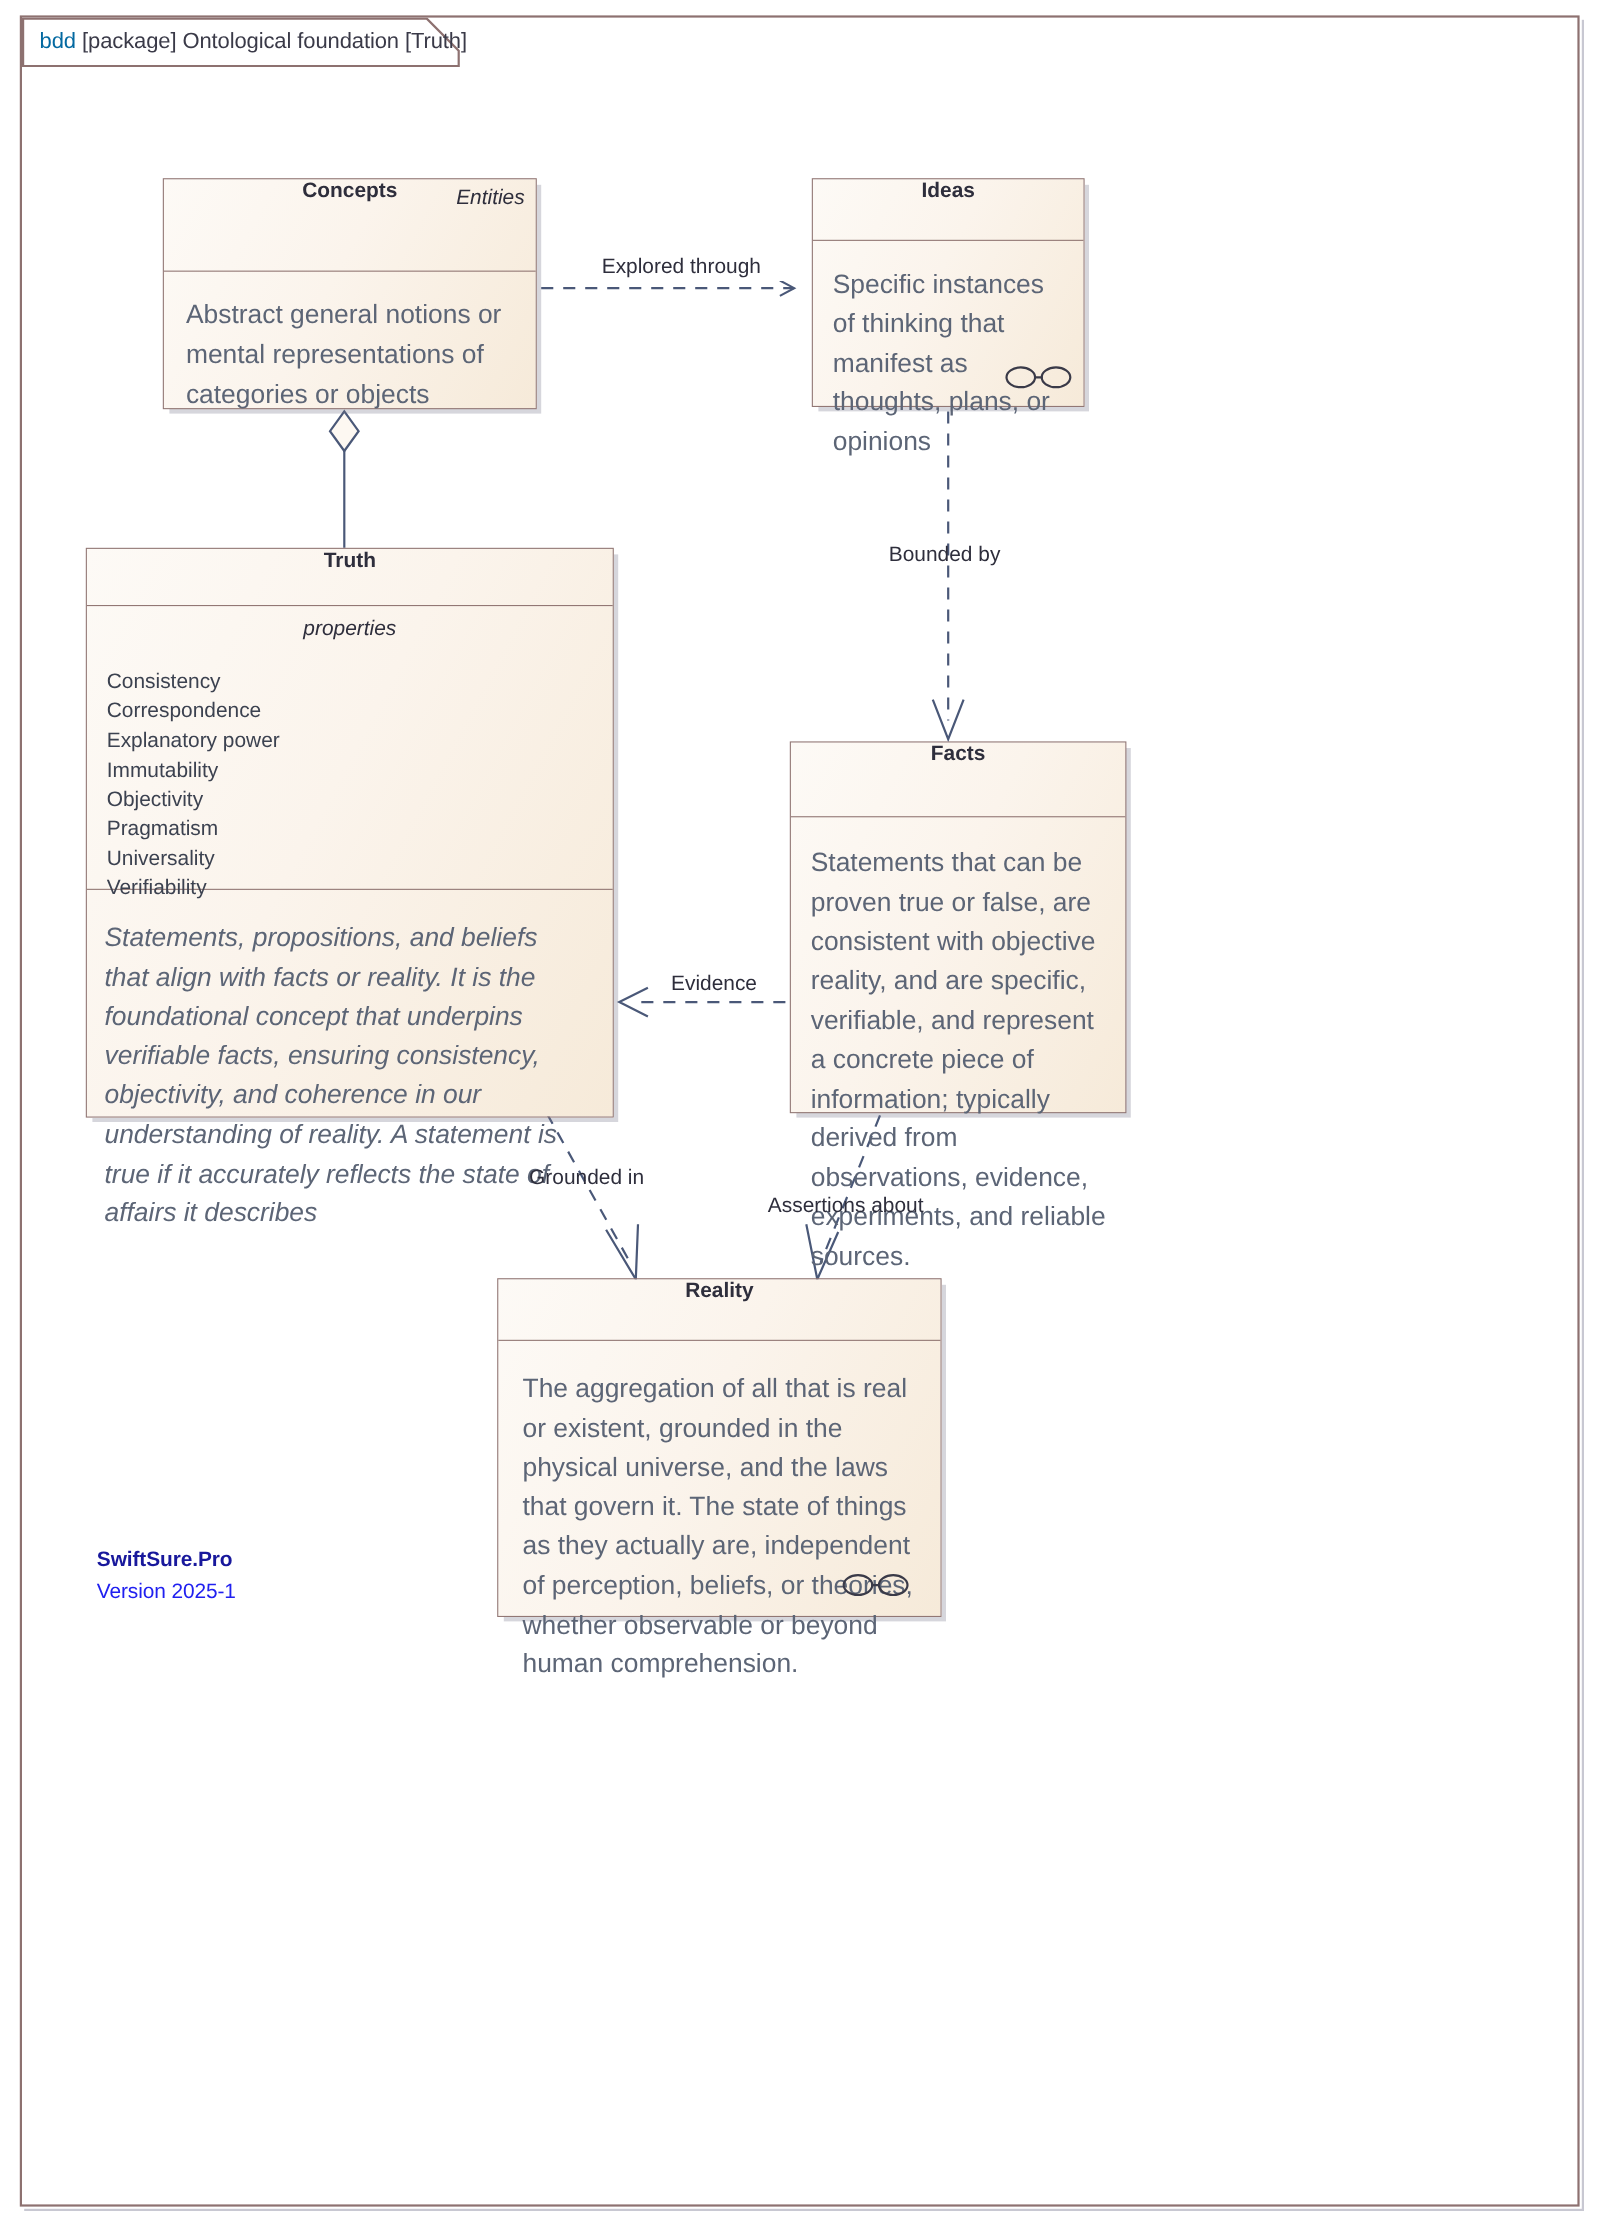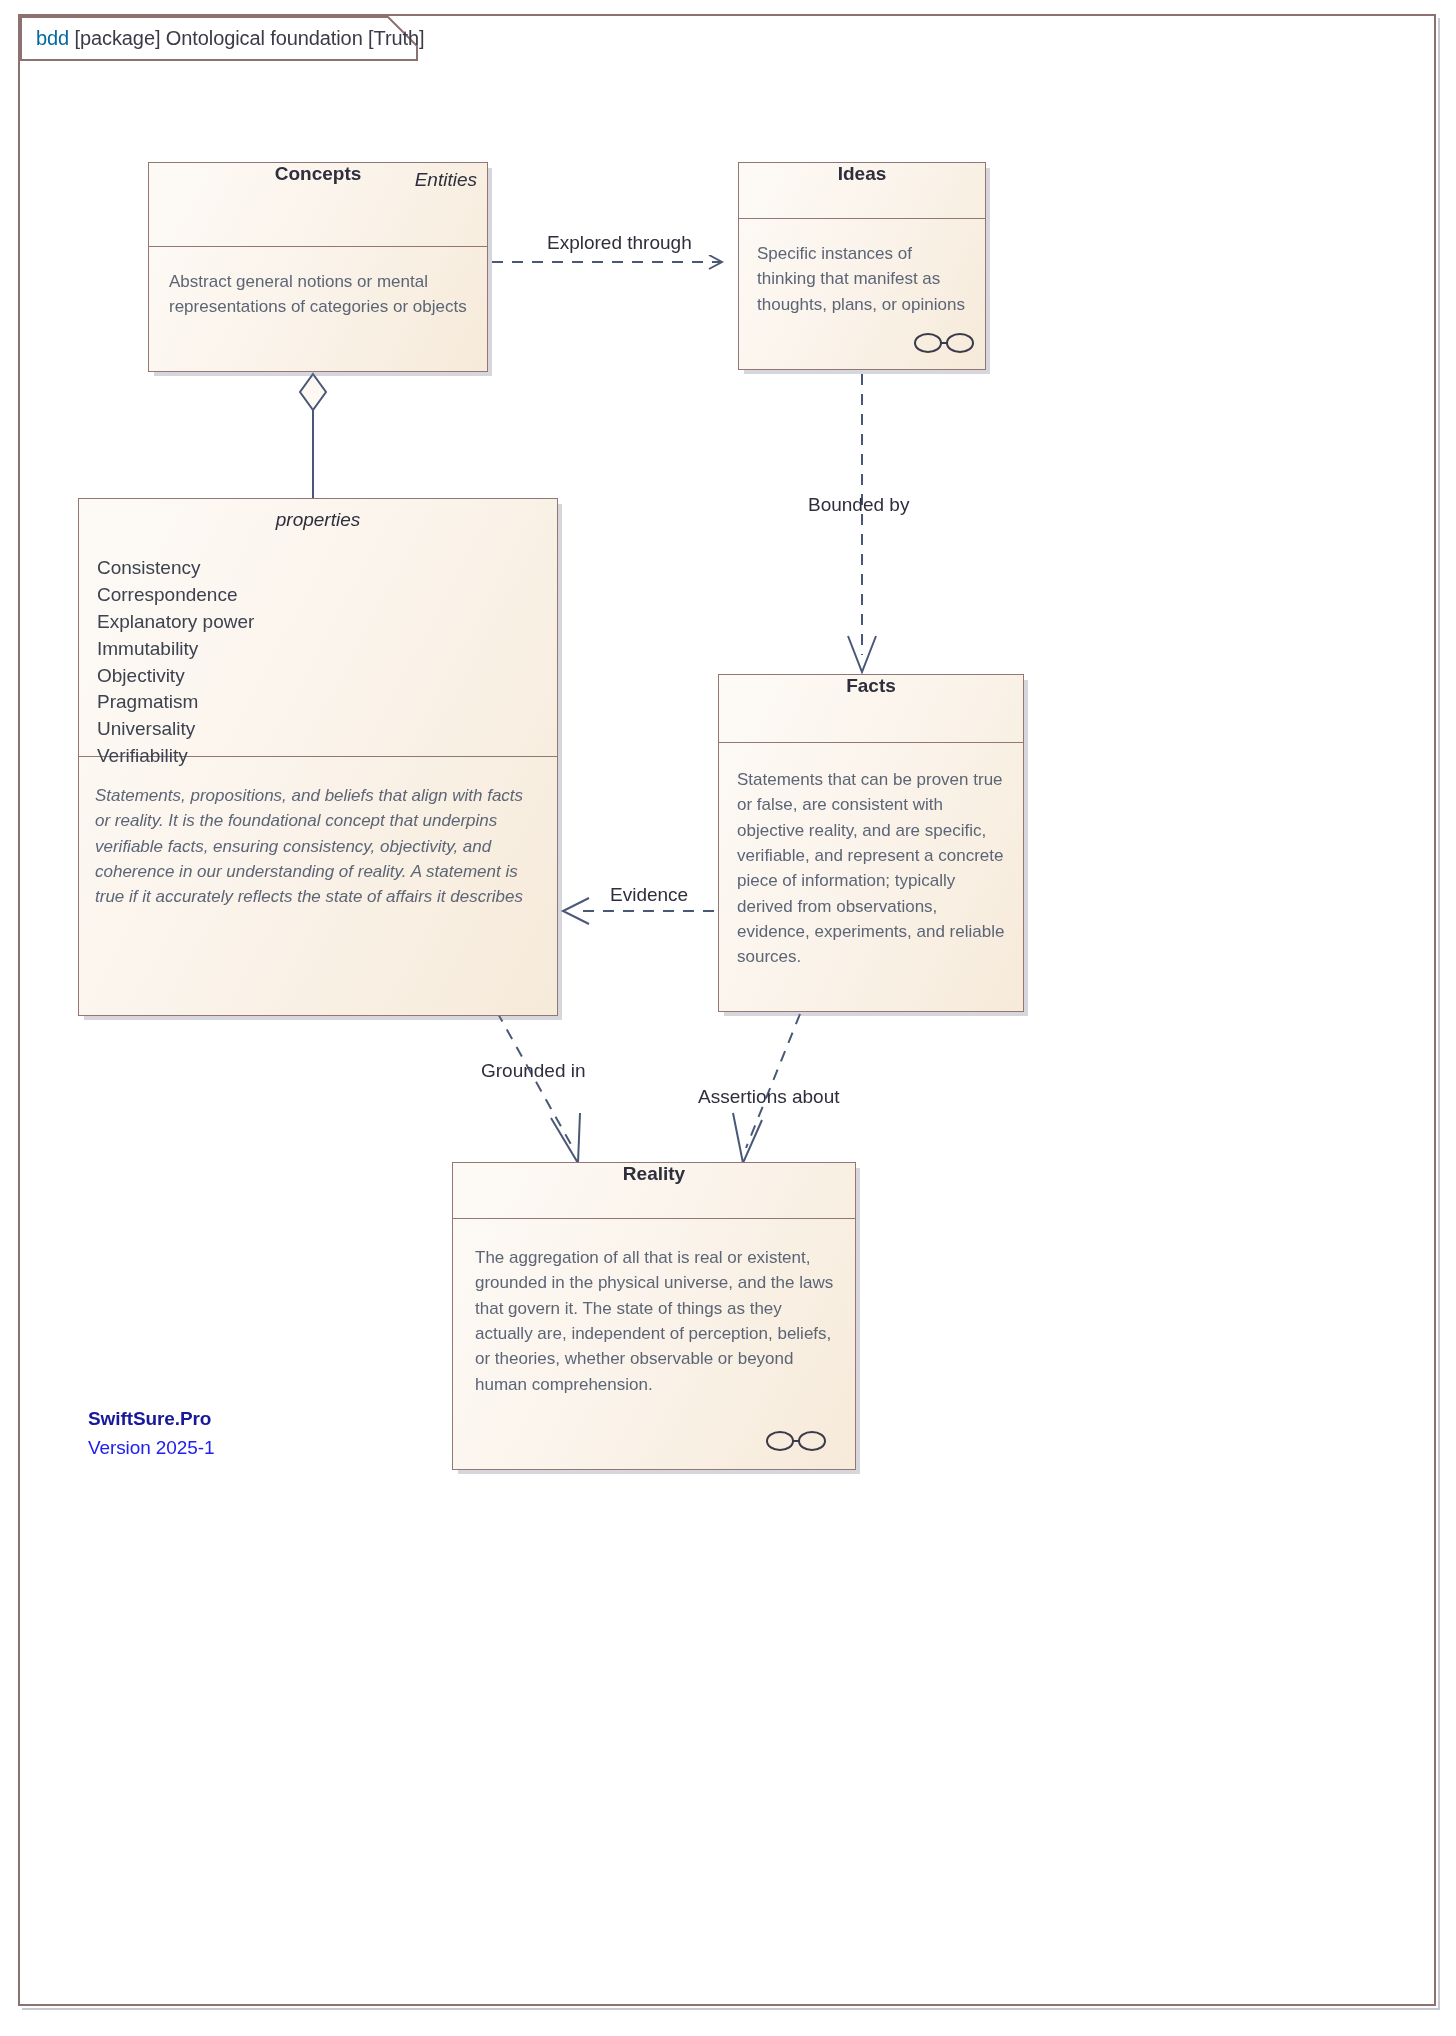--- a/index.html
+++ b/index.html
@@ -57,21 +57,21 @@
   .node .title{
     font-size:19px;font-weight:bold;color:#2e2e3c;
     text-align:center;
   }
   .stereo{
     position:absolute;right:10px;top:6px;
     font-size:19px;font-style:italic;color:#2e2e3c;
   }
   .body-cmp{position:relative;box-sizing:border-box;}
   .desc{
-    font-size:17px;line-height:1.49;color:#5c6576;
+    font-size:24px;line-height:1.49;color:#5c6576;
   }
   .prop-head{
     font-size:19px;font-style:italic;color:#2e2e3c;
     text-align:center;
   }
   .prop-list{font-size:19px;line-height:1.415;color:#3c4250;}
 
   
   #node-concepts{left:148px;top:162px;width:340px;height:210px;}
   #node-concepts .title-cmp{height:84px;}
@@ -189,20 +189,23 @@
     <div class="desc">Specific instances of thinking that manifest as thoughts, plans, or opinions</div>
   </div>
   <svg class="link-icon" style="right:10px;bottom:12px;" width="62" height="28" viewBox="0 0 62 28">
     <ellipse cx="15" cy="14" rx="13" ry="9" fill="none" stroke="#3a3a48" stroke-width="2"></ellipse>
     <ellipse cx="47" cy="14" rx="13" ry="9" fill="none" stroke="#3a3a48" stroke-width="2"></ellipse>
     <line x1="27" y1="14" x2="35" y2="14" stroke="#3a3a48" stroke-width="2"></line>
   </svg>
 </div>
 
 <div class="node" id="node-truth">
+  <div class="title-cmp">
+    <span class="title">Truth</span>
+  </div>
   <div class="mid-cmp">
     <div class="prop-head">properties</div>
     <div class="prop-list">
       <div>Consistency</div>
       <div>Correspondence</div>
       <div>Explanatory power</div>
       <div>Immutability</div>
       <div>Objectivity</div>
       <div>Pragmatism</div>
       <div>Universality</div>

